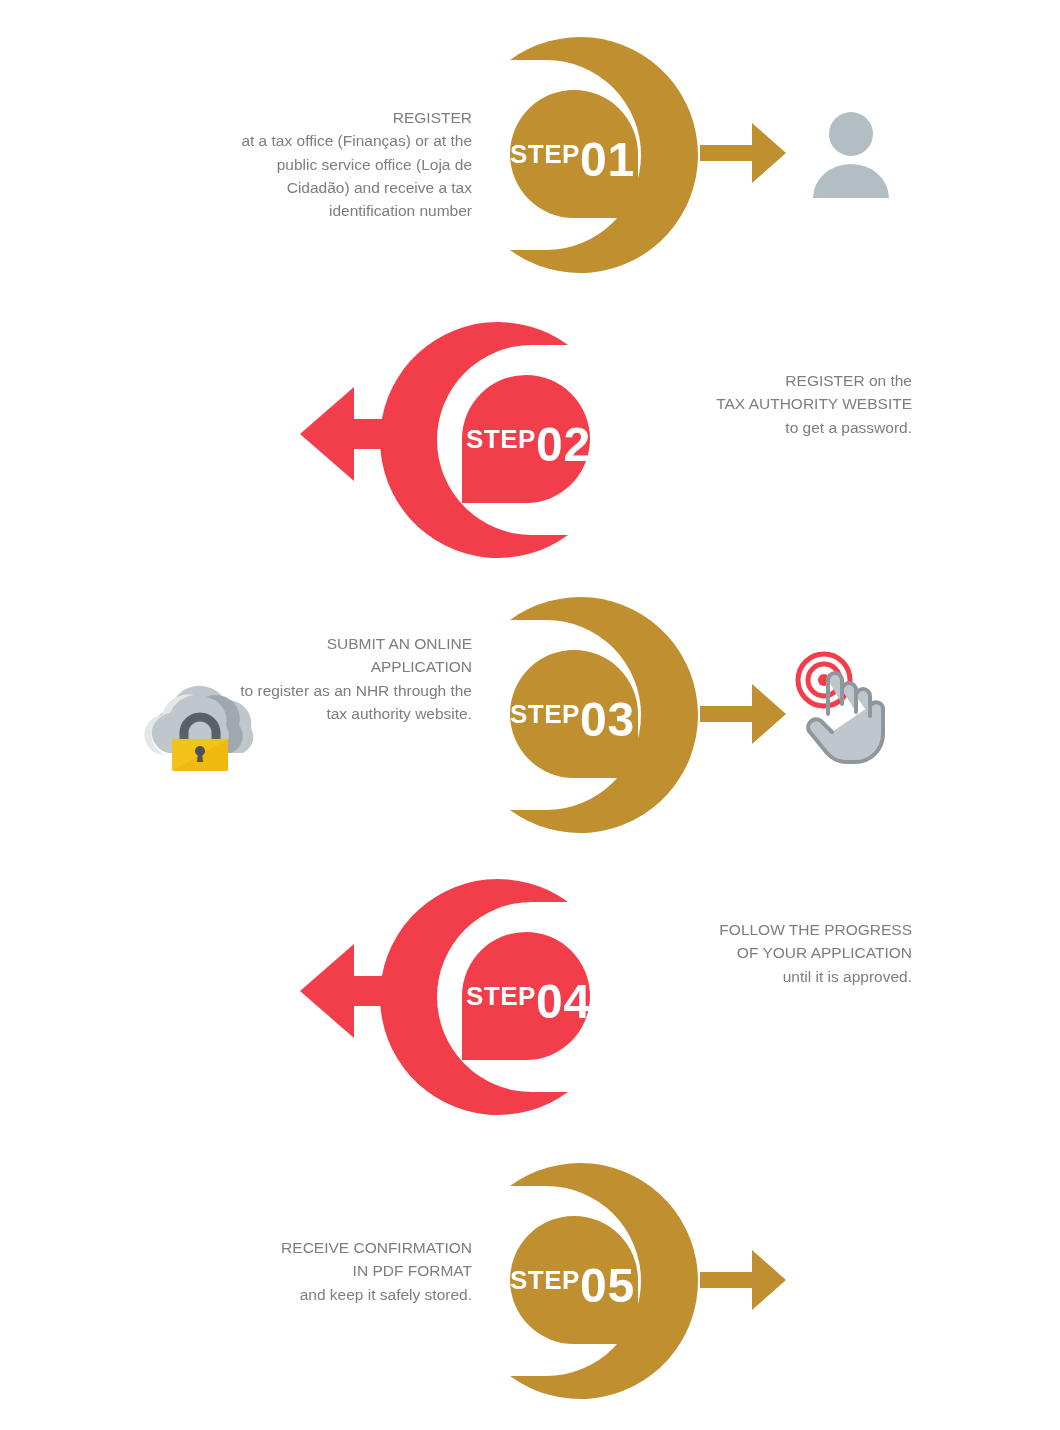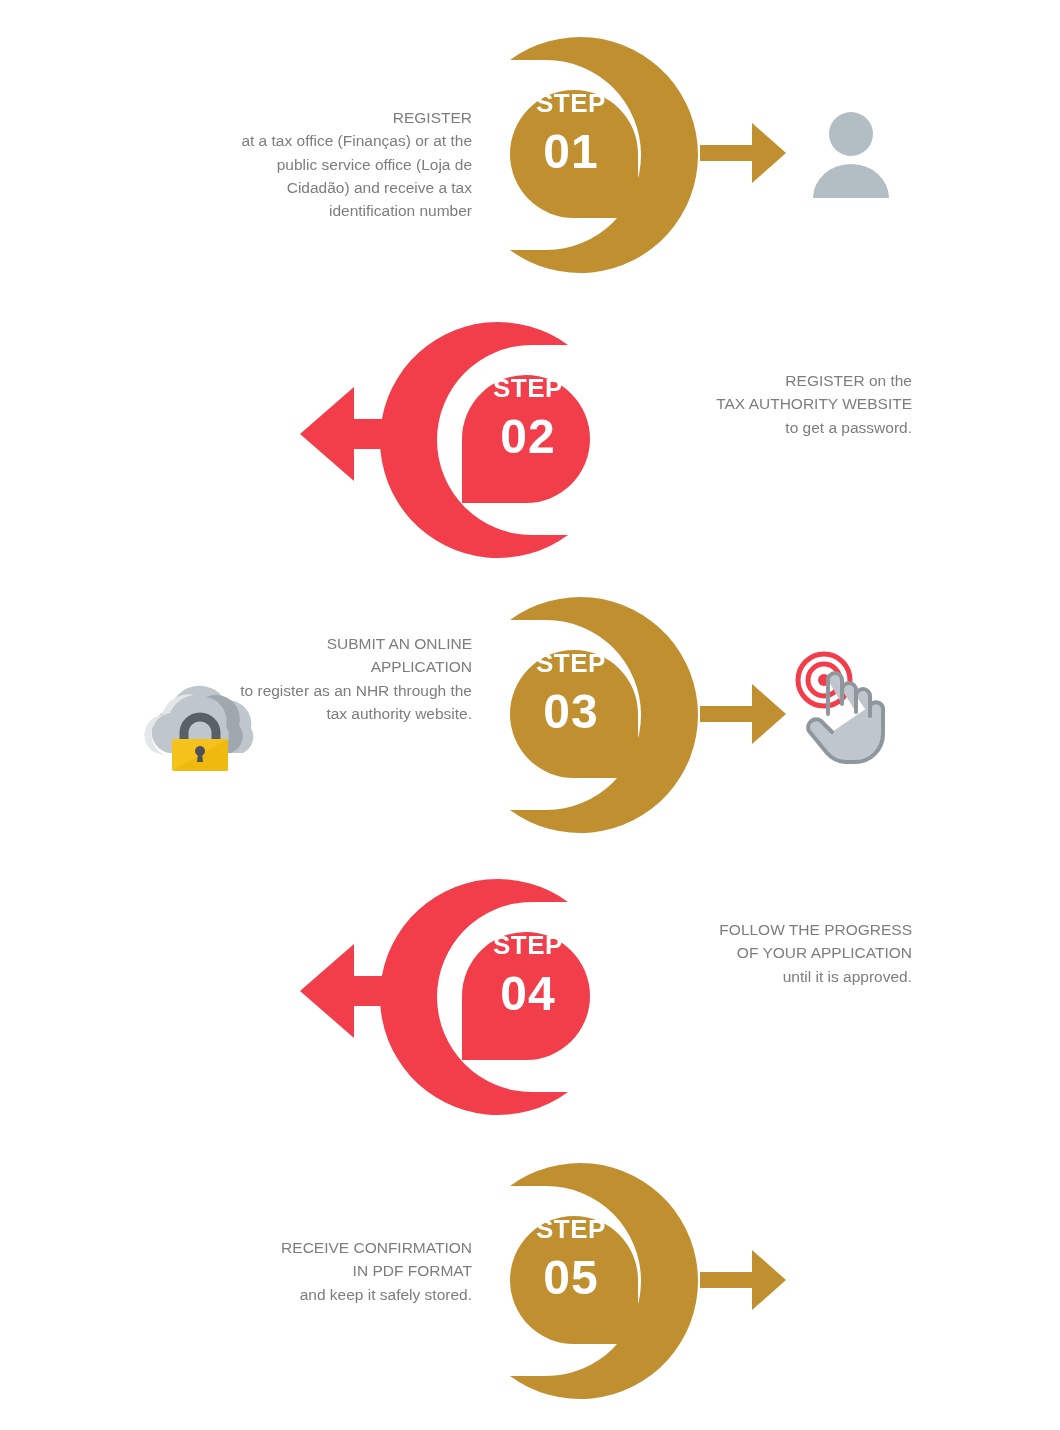--- a/index.html
+++ b/index.html
@@ -29,21 +29,21 @@
   }
   .badge .disc{
     position:absolute;inset:0;
     border-radius:64px 64px 0 64px;        
   }
   .badge.flip .disc{
     border-radius:64px 64px 64px 0;        
   }
   .badge .labels{
     position:absolute;inset:0;
-    display:flex;flex-direction:column;align-items:center;justify-content:flex-start;
+    display:flex;flex-direction:row;align-items:center;justify-content:flex-start;
     color:#ffffff;line-height:1;
     padding-right:6px;box-sizing:border-box;
   }
   .badge.flip .labels{padding-right:0;padding-left:4px;}
   .badge .t-step{font-size:26px;font-weight:bold;letter-spacing:.5px;}
   .badge .t-num{font-size:48px;font-weight:bold;margin-top:12px;letter-spacing:1px;}
 
   
   .arrow{position:absolute;}
   .arrow.right{left:700px;top:95px;}

